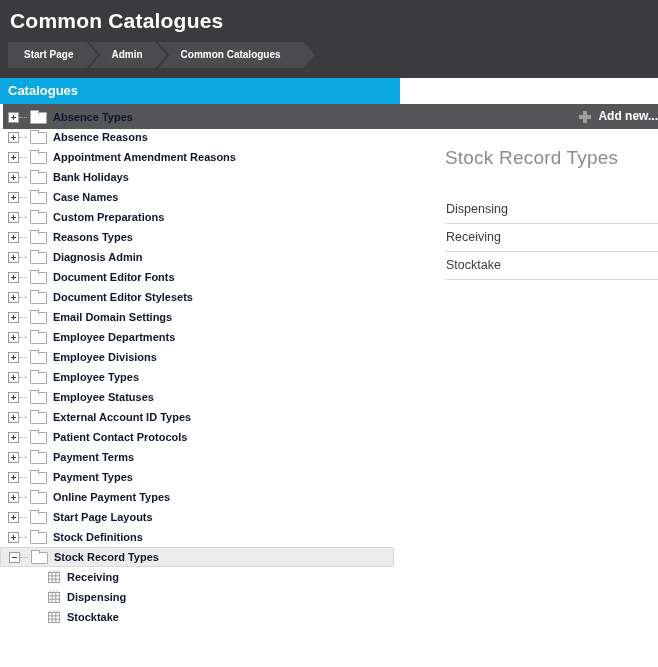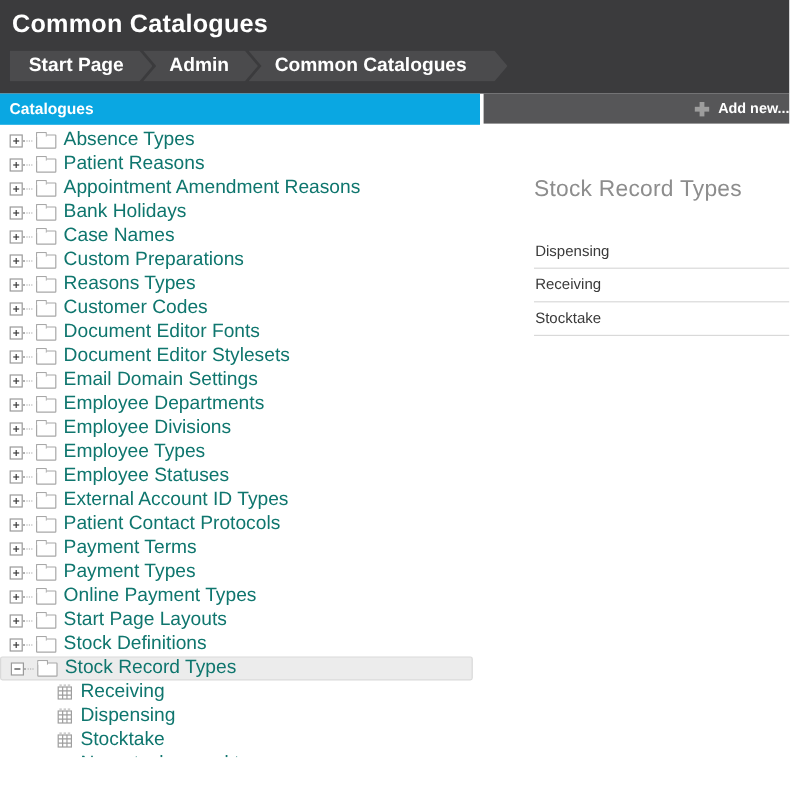--- a/index.html
+++ b/index.html
@@ -4,34 +4,34 @@
 <style>
   * { margin:0; padding:0; box-sizing:border-box; }
   body { font-family:"Liberation Sans","DejaVu Sans",sans-serif; background:#fff; }
   .page { width:658px; height:631px; overflow:hidden; background:#fff; position:relative; }
 
   
   .top { background:#3b3b3d; height:78px; padding:9px 0 0 10px; }
   .top h1 { color:#fff; font-size:21px; font-weight:600; letter-spacing:0.2px; }
   .crumbs { display:flex; margin:9px 0 0 -2px; height:26px; }
   .crumb {
-    background:#4b4b4d; color:#fff; font-size:16px; font-weight:600;
+    background:#4b4b4d; color:#fff; font-size:10px; font-weight:600;
     line-height:26px; white-space:nowrap;
     padding:0 24px 0 16px;
     clip-path:polygon(0 0, calc(100% - 11px) 0, 100% 50%, calc(100% - 11px) 100%, 0 100%);
   }
   .crumb + .crumb {
     margin-left:-8px;
     padding-left:22px;
     clip-path:polygon(0 0, calc(100% - 11px) 0, 100% 50%, calc(100% - 11px) 100%, 0 100%, 11px 50%);
   }
   .crumb:last-child { padding-right:34px; }
 
   
-  .bars { display:flex; height:26px; }
+  .bars { display:flex; height:26px;flex-direction:column; }
   .bar-blue {
     width:400px; background:#0aa7e2; color:#fff; font-size:13px; font-weight:700;
     line-height:26px; padding-left:8px;
   }
   .bar-dark {
     flex:1; margin-left:3px; background:#565658; color:#fff; font-size:12px; font-weight:700;
     line-height:25px; height:25px; padding-left:8px; display:flex; align-items:center; gap:7px;
     cursor:default;
     justify-content:flex-end;
   }
@@ -41,21 +41,21 @@
   .plus::before { content:''; position:absolute; left:0; right:0; top:4px; height:4px; background:#9d9d9d; }
   .plus::after  { content:''; position:absolute; top:0; bottom:0; left:4px; width:4px; background:#9d9d9d; }
 
   
   .cols { display:flex; }
   .left { width:400px; }
   .right { flex:1; }
 
   
   .tree { padding-top:3px; }
-  .tree-row { display:flex; align-items:center; height:20px; padding-left:8px; font-size:16px; color:#0f766e; cursor:default; }
+  .tree-row { display:flex; align-items:center; height:20px; padding-left:8px; font-size:11px; color:#0f172a; cursor:default;font-weight:bold; }
   .tree-row.selected { background:#ececec; border:1px solid #d9d9d9; border-radius:2px; width:394px; height:20px; }
   .expander { width:11px; height:11px; border:1px solid #9a9a9a; background:#fff; position:relative; flex:none; }
   .expander::before { content:''; position:absolute; left:2px; right:2px; top:4px; height:1px; background:#3c3c3c; }
   .expander.collapsed::after { content:''; position:absolute; top:2px; bottom:2px; left:4px; width:1px; background:#3c3c3c; }
   .dots { width:8px; border-top:1px dotted #b2b2b2; height:0; flex:none; }
   .folder { width:17px; height:12px; border:1px solid #a8a8a8; border-radius:1px; background:#fff; position:relative; margin:2px 6px 0 3px; flex:none; }
   .folder::before { content:''; position:absolute; top:-3px; left:-1px; width:7px; height:3px; border:1px solid #a8a8a8; border-bottom:none; border-radius:1px 1px 0 0; background:#fff; }
   .tree-row.child { padding-left:47px; }
   .grid-ic { width:14px; height:14px; margin-right:6px; flex:none; display:inline-block; }
   .plus-sm { position:relative; width:11px; height:11px; flex:none; margin:0 8px 0 1px; display:inline-block; }
@@ -98,21 +98,21 @@
           <div class="tree-row">
             <span class="expander collapsed"></span>
             <span class="dots"></span>
             <span class="folder"></span>
             <span class="tree-label">Absence Types</span>
           </div>
           <div class="tree-row">
             <span class="expander collapsed"></span>
             <span class="dots"></span>
             <span class="folder"></span>
-            <span class="tree-label">Patient Reasons</span>
+            <span class="tree-label">Absence Reasons</span>
           </div>
           <div class="tree-row">
             <span class="expander collapsed"></span>
             <span class="dots"></span>
             <span class="folder"></span>
             <span class="tree-label">Appointment Amendment Reasons</span>
           </div>
           <div class="tree-row">
             <span class="expander collapsed"></span>
             <span class="dots"></span>
@@ -134,21 +134,21 @@
           <div class="tree-row">
             <span class="expander collapsed"></span>
             <span class="dots"></span>
             <span class="folder"></span>
             <span class="tree-label">Reasons Types</span>
           </div>
           <div class="tree-row">
             <span class="expander collapsed"></span>
             <span class="dots"></span>
             <span class="folder"></span>
-            <span class="tree-label">Customer Codes</span>
+            <span class="tree-label">Diagnosis Admin</span>
           </div>
           <div class="tree-row">
             <span class="expander collapsed"></span>
             <span class="dots"></span>
             <span class="folder"></span>
             <span class="tree-label">Document Editor Fonts</span>
           </div>
           <div class="tree-row">
             <span class="expander collapsed"></span>
             <span class="dots"></span>

